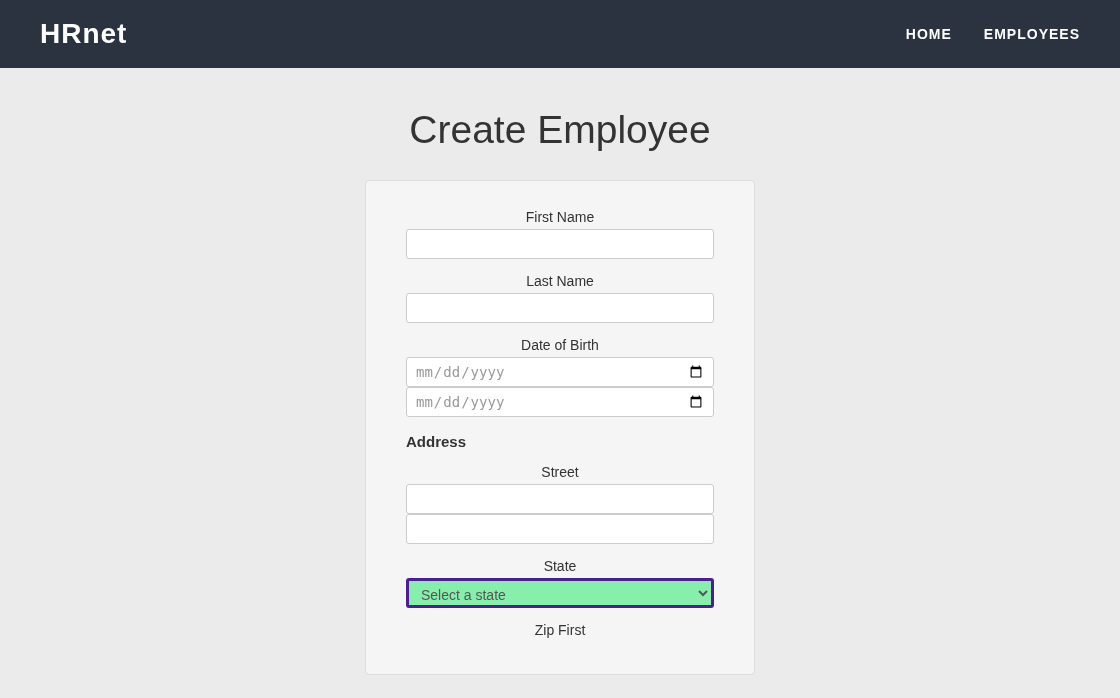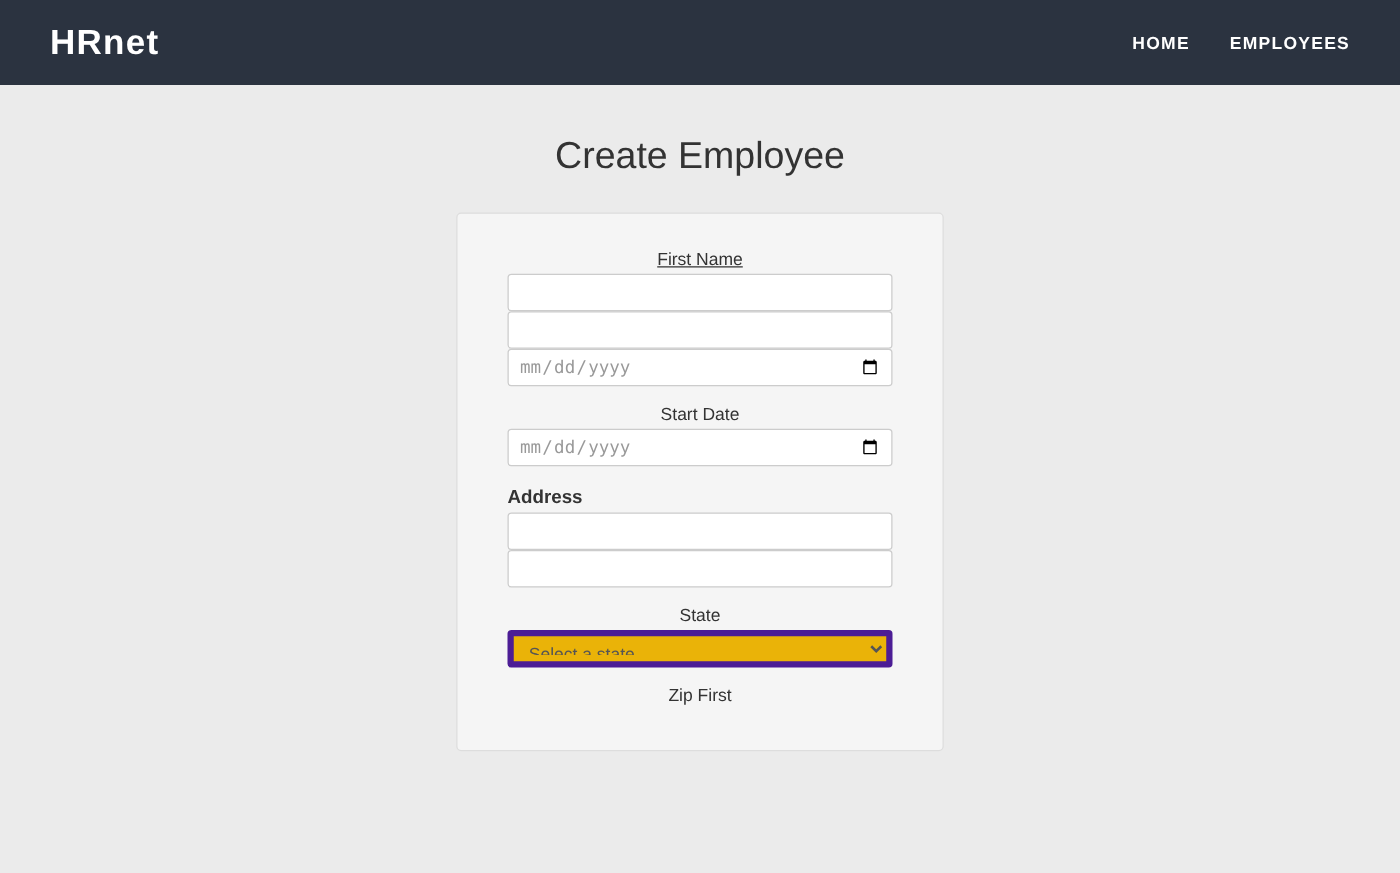--- a/index.html
+++ b/index.html
@@ -48,21 +48,21 @@
 
     main {
       flex: 1;
       display: flex;
       flex-direction: column;
       align-items: center;
       padding: 40px 20px 40px;
     }
 
     .page-title {
-      font-size: 30px;
+      font-size: 39px;
       font-weight: normal;
       color: #333;
       margin-bottom: 28px;
     }
 
     .form-card {
       background-color: #f5f5f5;
       border: 1px solid #ddd;
       border-radius: 4px;
       padding: 28px 40px 32px;
@@ -74,21 +74,20 @@
       display: block;
       text-align: center;
       font-size: 14px;
       color: #333;
       margin-bottom: 4px;
       margin-top: 14px;
     }
 
     .field-label:first-child {
       margin-top: 0;
-      text-decoration: underline;
     }
 
     .section-label {
       display: block;
       font-size: 15px;
       font-weight: bold;
       color: #333;
       margin-top: 16px;
       margin-bottom: 4px;
     }
@@ -105,25 +104,25 @@
       height: 30px;
     }
 
     input[type="date"] {
       color: #999;
     }
 
     select {
       width: 100%;
       padding: 5px 8px;
-      border: 5px solid #4c1d95;
+      border: 3px solid #4c1d95;
       border-radius: 3px;
       font-size: 14px;
       color: #555;
-      background-color: #eab308;
+      background-color: #86efac;
       height: 30px;
       appearance: auto;
     }
   </style>
 </head>
 <body>
 
 <header>
   <span class="logo">HRnet</span>
   <nav>
@@ -134,29 +133,31 @@
 
 <main>
   <h1 class="page-title">Create Employee</h1>
 
   <div class="form-card">
     <form>
 
       <label class="field-label">First Name</label>
       <input type="text" style="">
 
+      <label class="field-label">Last Name</label>
       <input type="text" style="">
 
+      <label class="field-label">Date of Birth</label>
       <input type="date" style="">
 
-      <label class="field-label">Start Date</label>
       <input type="date" style="">
 
       <span class="section-label">Address</span>
 
+      <label class="field-label">Street</label>
       <input type="text" style="">
 
       <input type="text" style="">
 
       <label class="field-label">State</label>
       <select id="state-select"><option value="">Select a state</option><option value="Alabama">Alabama</option><option value="Alaska">Alaska</option><option value="Arizona">Arizona</option><option value="Arkansas">Arkansas</option><option value="California">California</option><option value="Colorado">Colorado</option><option value="Connecticut">Connecticut</option><option value="Delaware">Delaware</option><option value="Florida">Florida</option><option value="Georgia">Georgia</option><option value="Hawaii">Hawaii</option><option value="Idaho">Idaho</option><option value="Illinois">Illinois</option><option value="Indiana">Indiana</option><option value="Iowa">Iowa</option><option value="Kansas">Kansas</option><option value="Kentucky">Kentucky</option><option value="Louisiana">Louisiana</option><option value="Maine">Maine</option><option value="Maryland">Maryland</option><option value="Massachusetts">Massachusetts</option><option value="Michigan">Michigan</option><option value="Minnesota">Minnesota</option><option value="Mississippi">Mississippi</option><option value="Missouri">Missouri</option><option value="Montana">Montana</option><option value="Nebraska">Nebraska</option><option value="Nevada">Nevada</option><option value="New Hampshire">New Hampshire</option><option value="New Jersey">New Jersey</option><option value="New Mexico">New Mexico</option><option value="New York">New York</option><option value="North Carolina">North Carolina</option><option value="North Dakota">North Dakota</option><option value="Ohio">Ohio</option><option value="Oklahoma">Oklahoma</option><option value="Oregon">Oregon</option><option value="Pennsylvania">Pennsylvania</option><option value="Rhode Island">Rhode Island</option><option value="South Carolina">South Carolina</option><option value="South Dakota">South Dakota</option><option value="Tennessee">Tennessee</option><option value="Texas">Texas</option><option value="Utah">Utah</option><option value="Vermont">Vermont</option><option value="Virginia">Virginia</option><option value="Washington">Washington</option><option value="West Virginia">West Virginia</option><option value="Wisconsin">Wisconsin</option><option value="Wyoming">Wyoming</option></select>
 
       <label class="field-label">Zip First</label>
       
 

